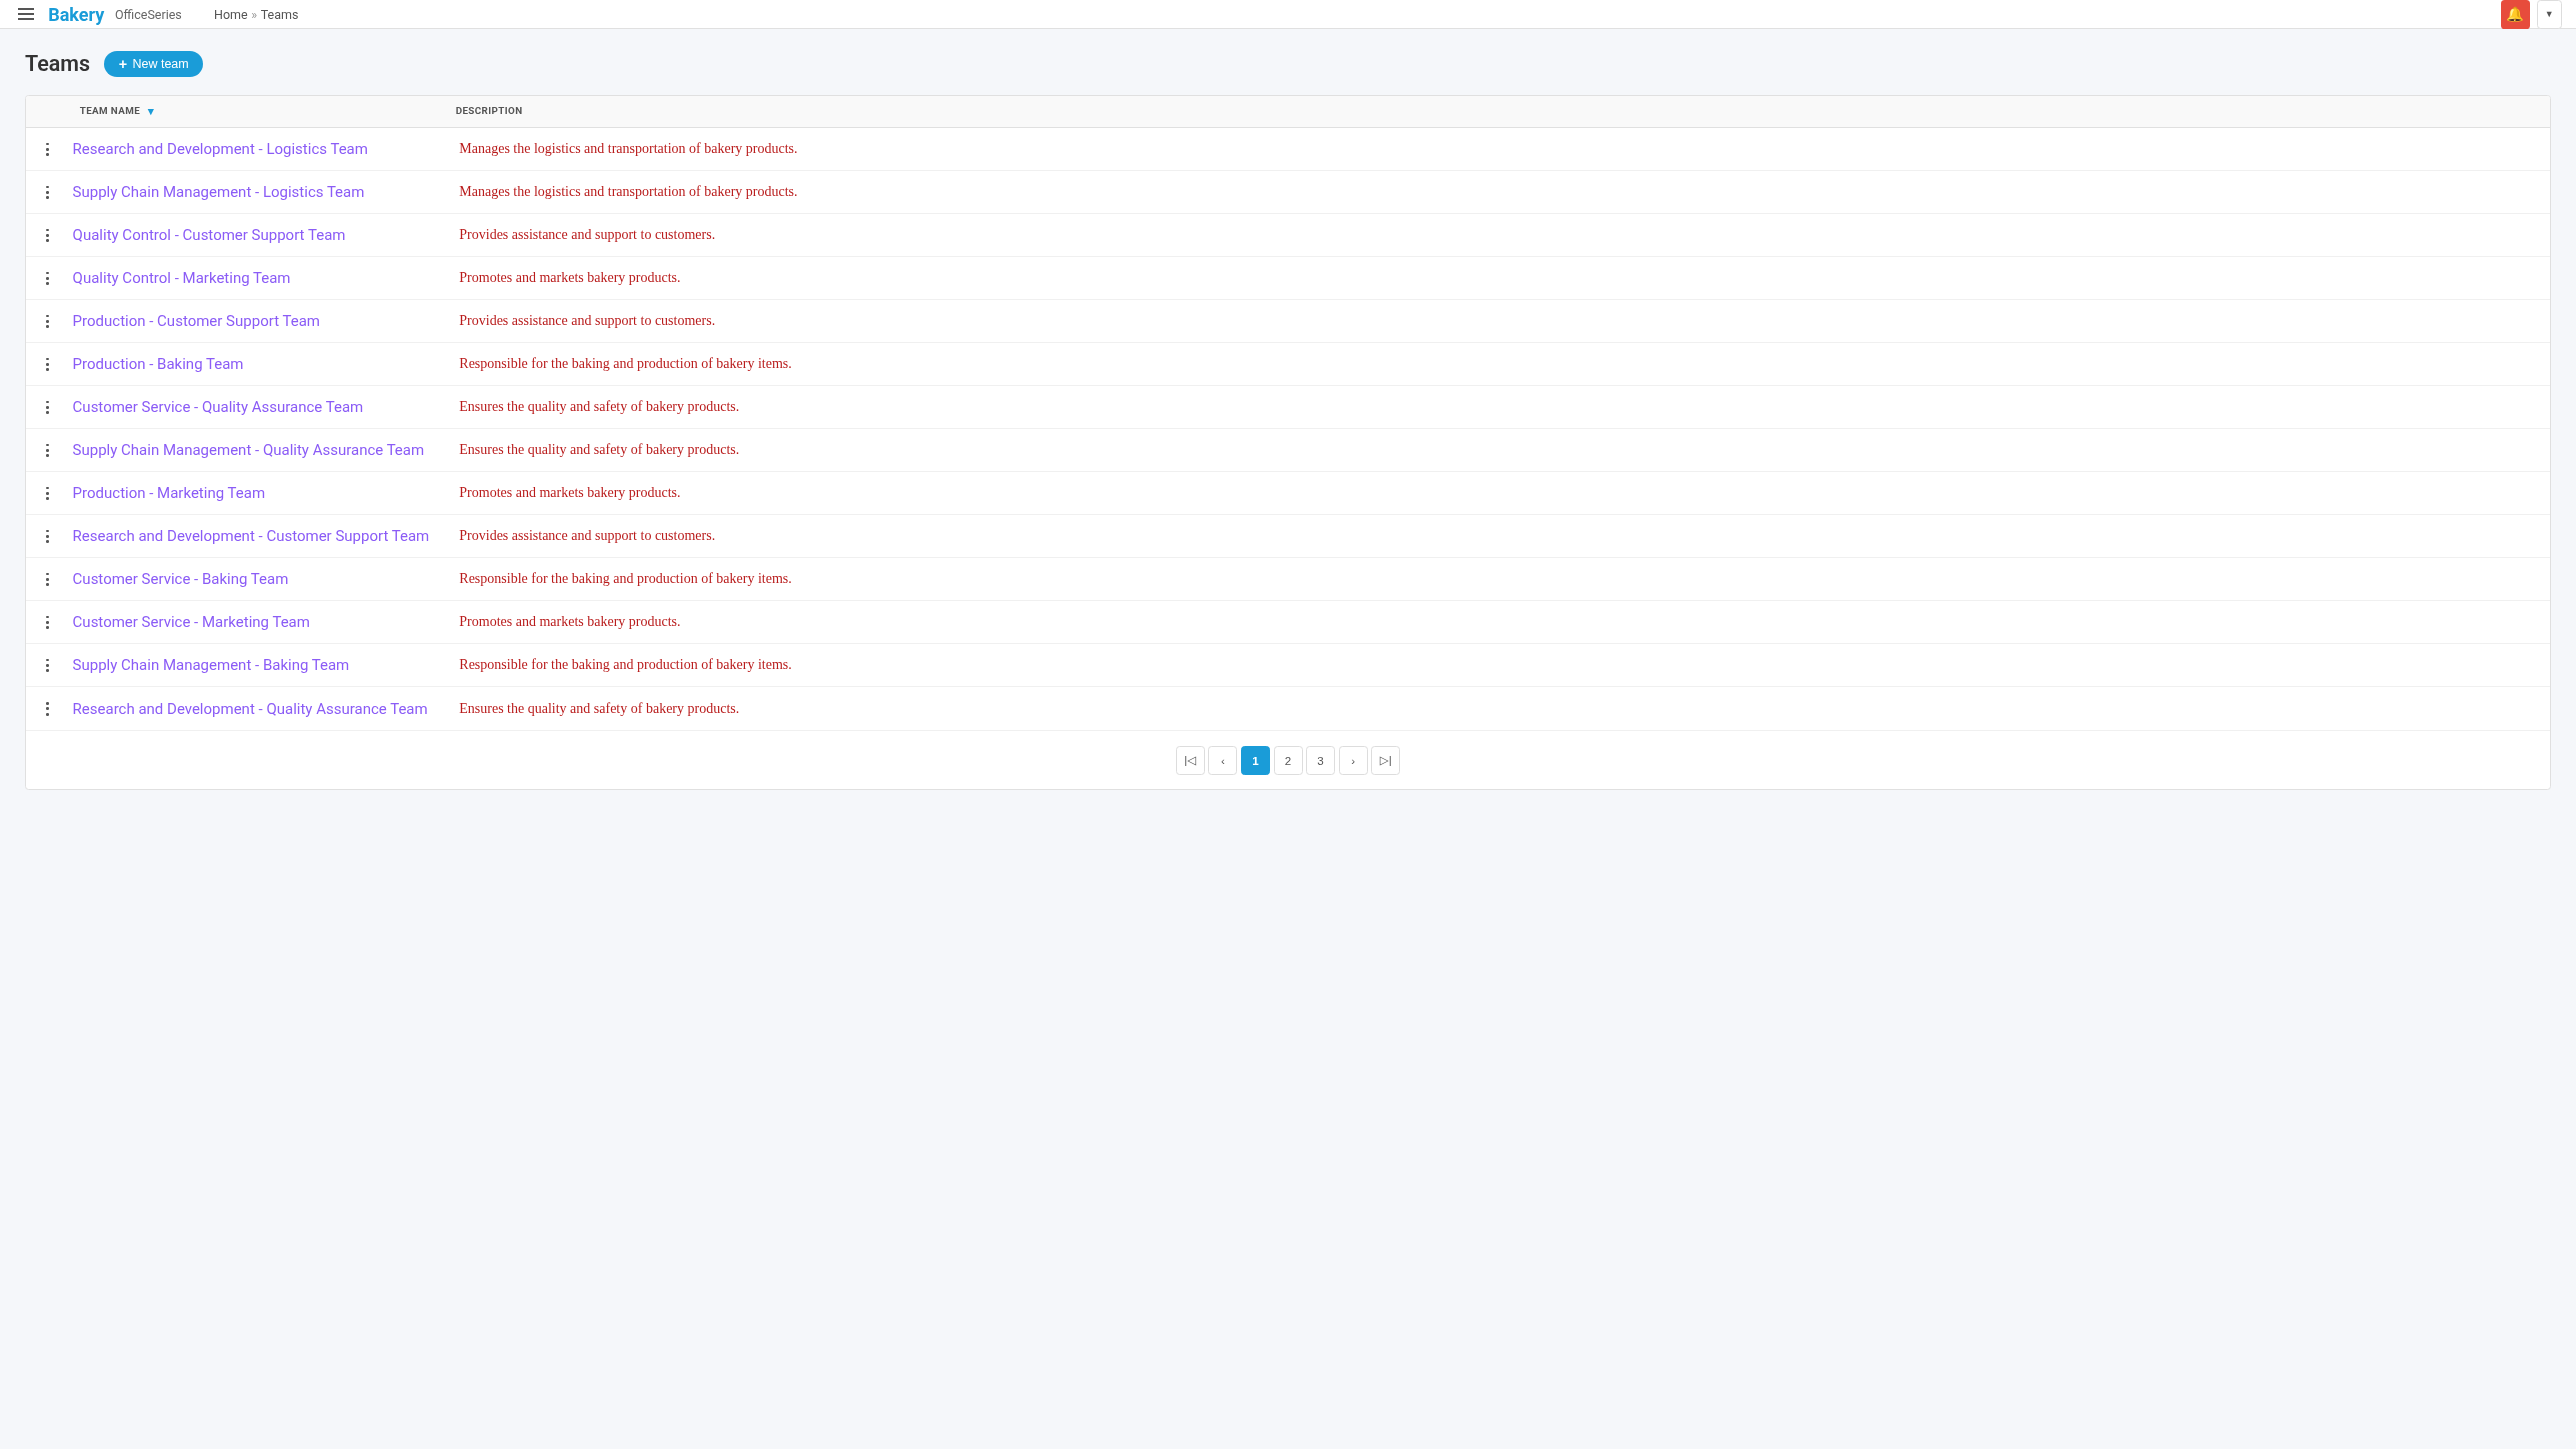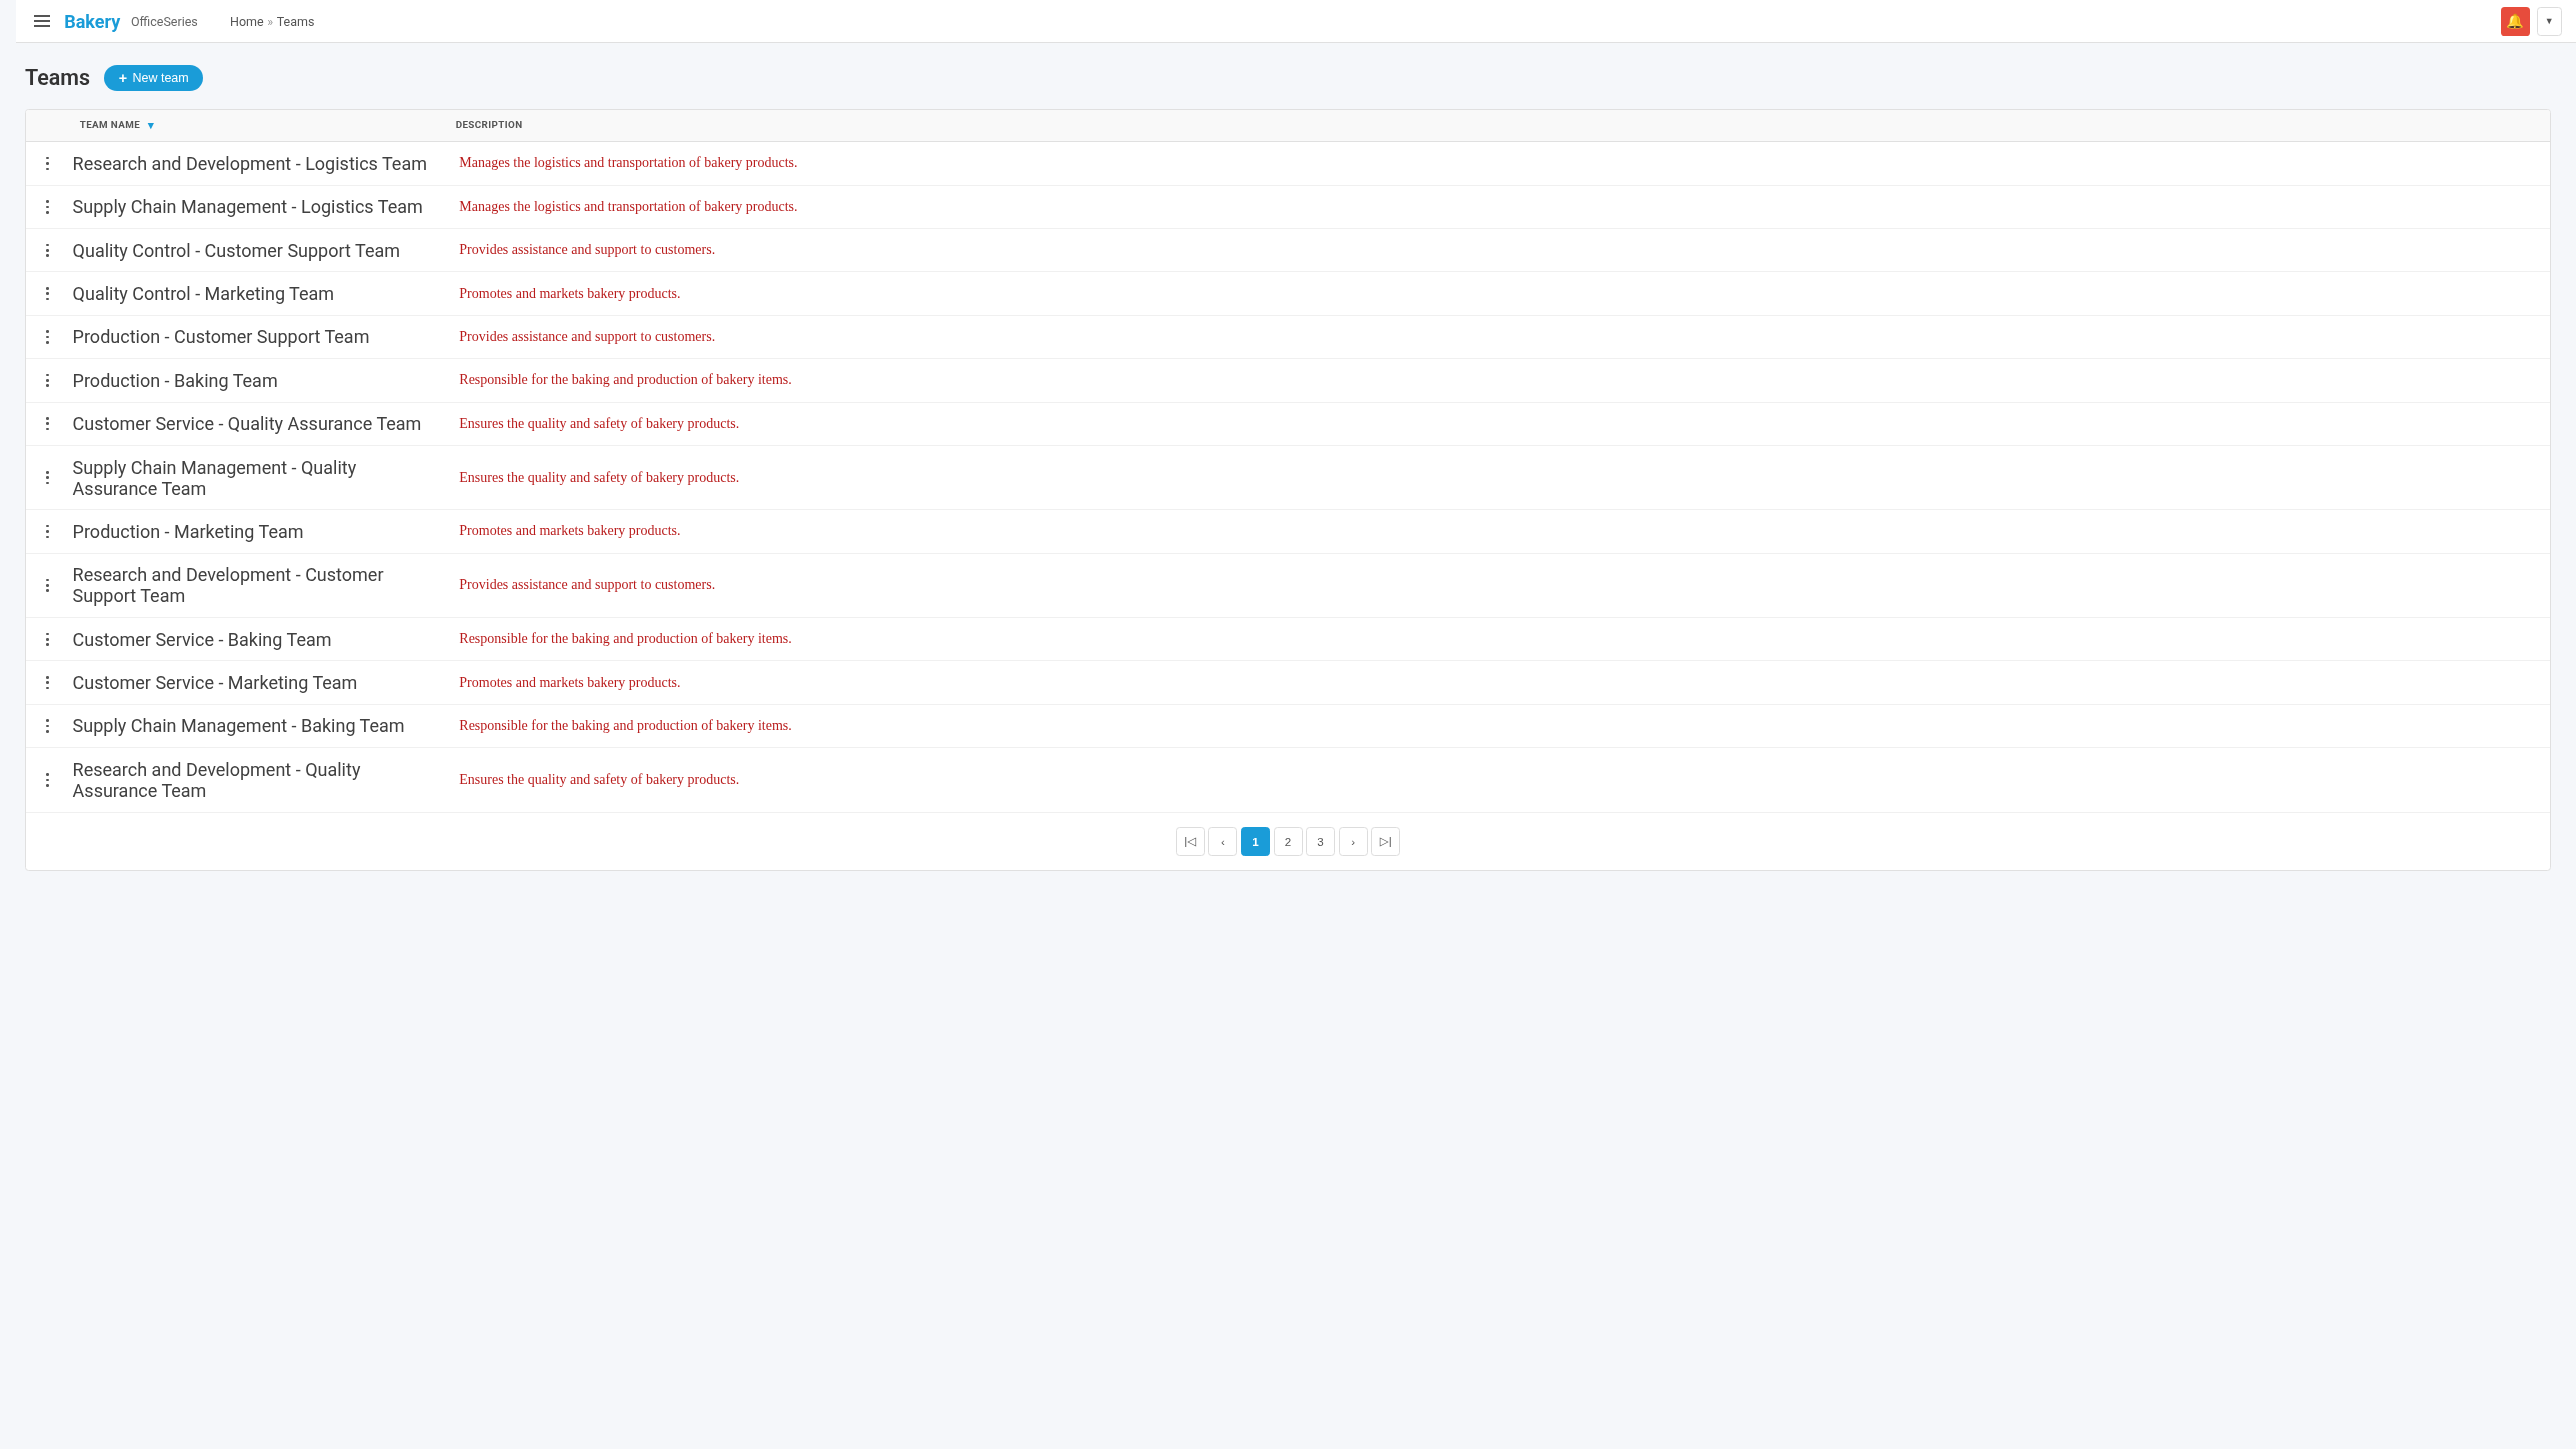--- a/index.html
+++ b/index.html
@@ -10,25 +10,24 @@
       font-size: 12.5px;
     }
 
     
     .header {
       background: #fff;
       border-bottom: 0.9px solid #e0e0e0;
       display: flex;
       align-items: center;
       padding: 0 14.3px;
-      height: 43px;
+      height: 29px;
       position: sticky;
       top: 0;
       z-index: 100;
-      margin-left: 16px;
     }
     .header-left {
       display: flex;
       align-items: center;
       gap: 10.7px;
       flex: 1;
     }
     .hamburger-icon {
       cursor: pointer;
       display: flex;
@@ -192,23 +191,23 @@
       display: block;
       width: 2.7px;
       height: 2.7px;
       background: #555;
       border-radius: 50%;
     }
     .team-name-cell {
       padding: 10.7px 10.7px 10.7px 3.6px;
     }
     .team-name-link {
-      color: #404040;
+      color: #8b5cf6;
       text-decoration: none;
-      font-size: 18px;
+      font-size: 15px;
     }
     .description-cell {
       padding: 10.7px 14.3px;
       color: #b91c1c;
       font-size: 14px;
       font-family: Liberation Serif, serif;
     }
 
     
     .pagination-row {

